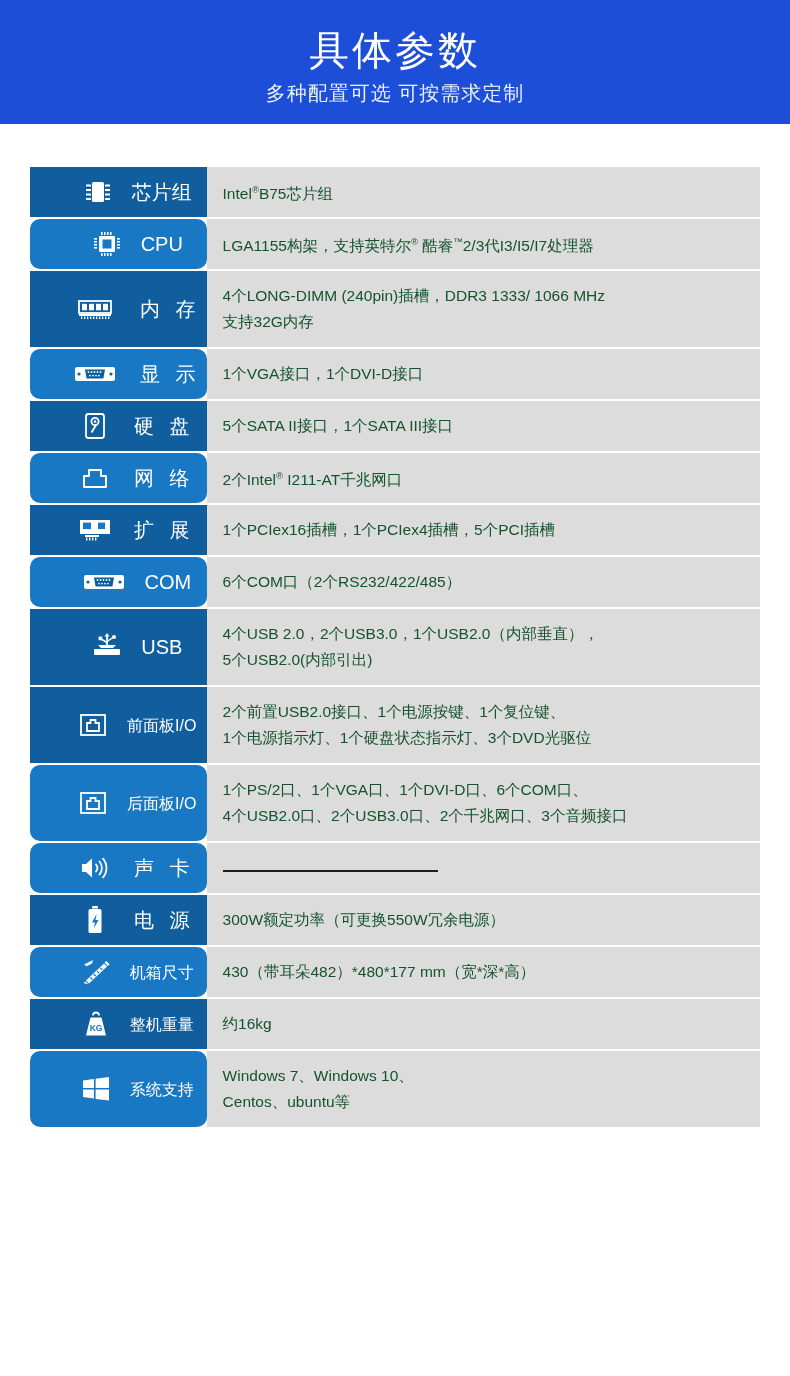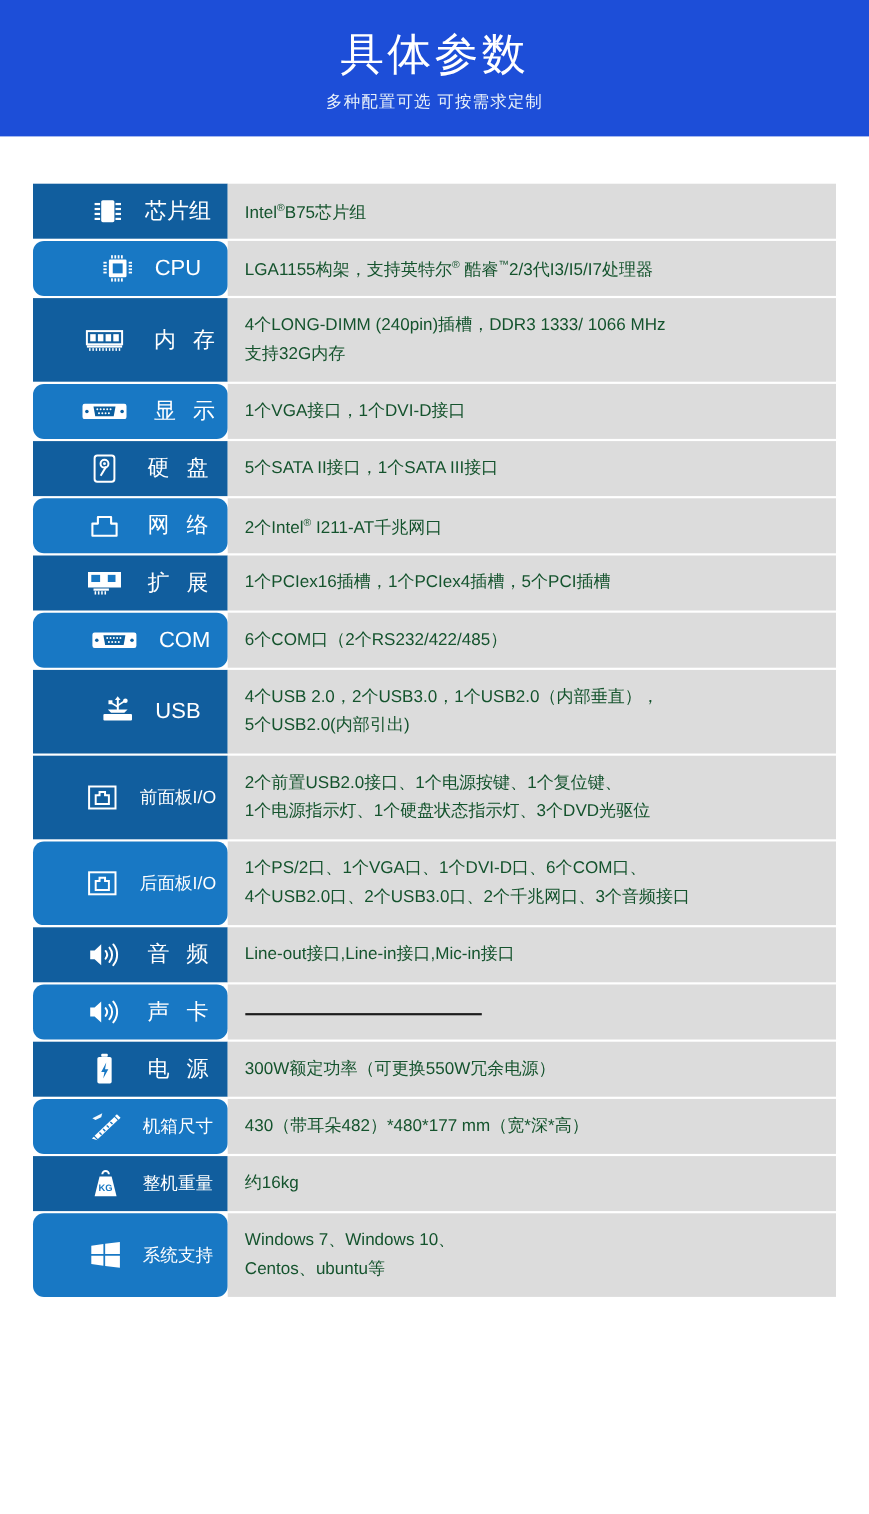--- a/index.html
+++ b/index.html
@@ -24,21 +24,21 @@
   }
   .banner-title {
     color: #ffffff;
     font-size: 40px;
     letter-spacing: 3px;
     line-height: 50px;
     font-weight: 400;
   }
   .banner-sub {
     color: #e9f2fa;
-    font-size: 15px;
+    font-size: 20px;
     letter-spacing: 1px;
     margin-top: 8px;
     line-height: 20px;
   }
 
   
   .spec-wrap {
     width: 790px;
     padding: 41px 30px 0 30px;
   }
@@ -401,42 +401,20 @@
                 </svg>
               </span>
               <span class="label-text small">后面板I/O</span>
             </div>
           </td>
           <td class="value-cell">
             <span class="line">1个PS/2口、1个VGA口、1个DVI-D口、6个COM口、</span>
             <span class="line">4个USB2.0口、2个USB3.0口、2个千兆网口、3个音频接口</span>
           </td>
         </tr>
-        <tr class="spec-row blue-dark h-1">
-          <td class="label-cell">
-            <div class="label-inner">
-              <span class="icon">
-                <svg width="32" height="26" viewBox="0 0 32 26">
-                  <g fill="#fff">
-                    <path d="M3 9 h4 L13 3.5 v19 L7 17 H3 Z"></path>
-                  </g>
-                  <g fill="none" stroke="#fff" stroke-width="1.8" stroke-linecap="round">
-                    <path d="M17 9.5 a5.5 5.5 0 0 1 0 7"></path>
-                    <path d="M20.5 6.5 a10 10 0 0 1 0 13"></path>
-                    <path d="M24 3.6 a14.5 14.5 0 0 1 0 18.8"></path>
-                  </g>
-                </svg>
-              </span>
-              <span class="label-text sp">音 频</span>
-            </div>
-          </td>
-          <td class="value-cell">
-            <span class="line">Line-out接口,Line-in接口,Mic-in接口</span>
-          </td>
-        </tr>
         <tr class="spec-row blue-lite h-1">
           <td class="label-cell">
             <div class="label-inner">
               <span class="icon">
                 <svg width="32" height="26" viewBox="0 0 32 26">
                   <g fill="#fff">
                     <path d="M3 9 h4 L13 3.5 v19 L7 17 H3 Z"></path>
                   </g>
                   <g fill="none" stroke="#fff" stroke-width="1.8" stroke-linecap="round">
                     <path d="M17 9.5 a5.5 5.5 0 0 1 0 7"></path>

